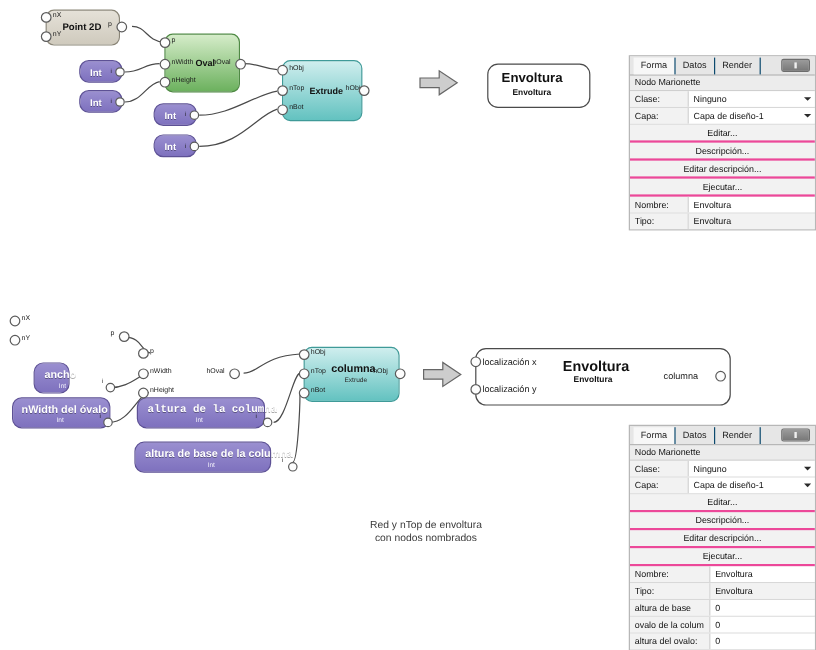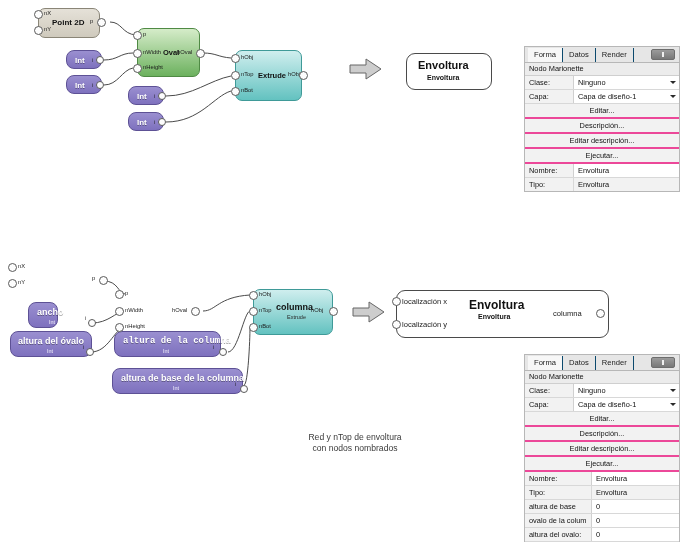--- a/index.html
+++ b/index.html
@@ -167,34 +167,34 @@
   <div class="port" style="left:99px;top:276px;"></div>
 
   <div class="node n-int" style="left:28px;top:302px;width:30px;height:26px;">
     <div class="title" style="left:8px;top:4px;font-size:9px;">ancho</div>
     <div class="sub" style="left:20px;top:16px;">Int</div>
   </div>
   <div class="port-lbl" style="left:85px;top:315px;font-size:5px;">i</div>
   <div class="port sm" style="left:88px;top:319px;"></div>
 
   <div class="node n-int" style="left:10px;top:331px;width:82px;height:26px;">
-    <div class="title" style="left:7px;top:4px;font-size:9px;">altura del óvalo</div>
+    <div class="title" style="left:7px;top:4px;font-size:9px;">nWidth del óvalo</div>
     <div class="sub" style="left:36px;top:16px;">Int</div>
   </div>
   <div class="port-lbl" style="left:83px;top:344px;font-size:5px;">i</div>
   <div class="port sm" style="left:86px;top:348px;"></div>
 
   <div class="node n-int" style="left:114px;top:331px;width:107px;height:26px;">
     <div class="title" style="left:8px;top:4px;font-size:9px;font-family:Liberation Mono, monospace;">altura de la columna</div>
     <div class="sub" style="left:48px;top:16px;">Int</div>
   </div>
   <div class="port-lbl" style="left:213px;top:344px;font-size:5px;">i</div>
   <div class="port sm" style="left:219px;top:348px;"></div>
 
-  <div class="node n-int" style="left:112px;top:368px;width:131px;height:26px;">
+  <div class="node n-int" style="left:112px;top:368px;width:114px;height:26px;">
     <div class="title" style="left:8px;top:4px;font-size:9px;">altura de base de la columna</div>
     <div class="sub" style="left:60px;top:16px;">Int</div>
   </div>
   <div class="port-lbl" style="left:235px;top:381px;font-size:5px;">i</div>
   <div class="port sm" style="left:240px;top:385px;"></div>
 
   <div class="port" style="left:115px;top:290px;"></div>
   <div class="port-lbl" style="left:125px;top:290px;">p</div>
   <div class="port" style="left:115px;top:307px;"></div>
   <div class="port-lbl" style="left:125px;top:307px;">nWidth</div>

